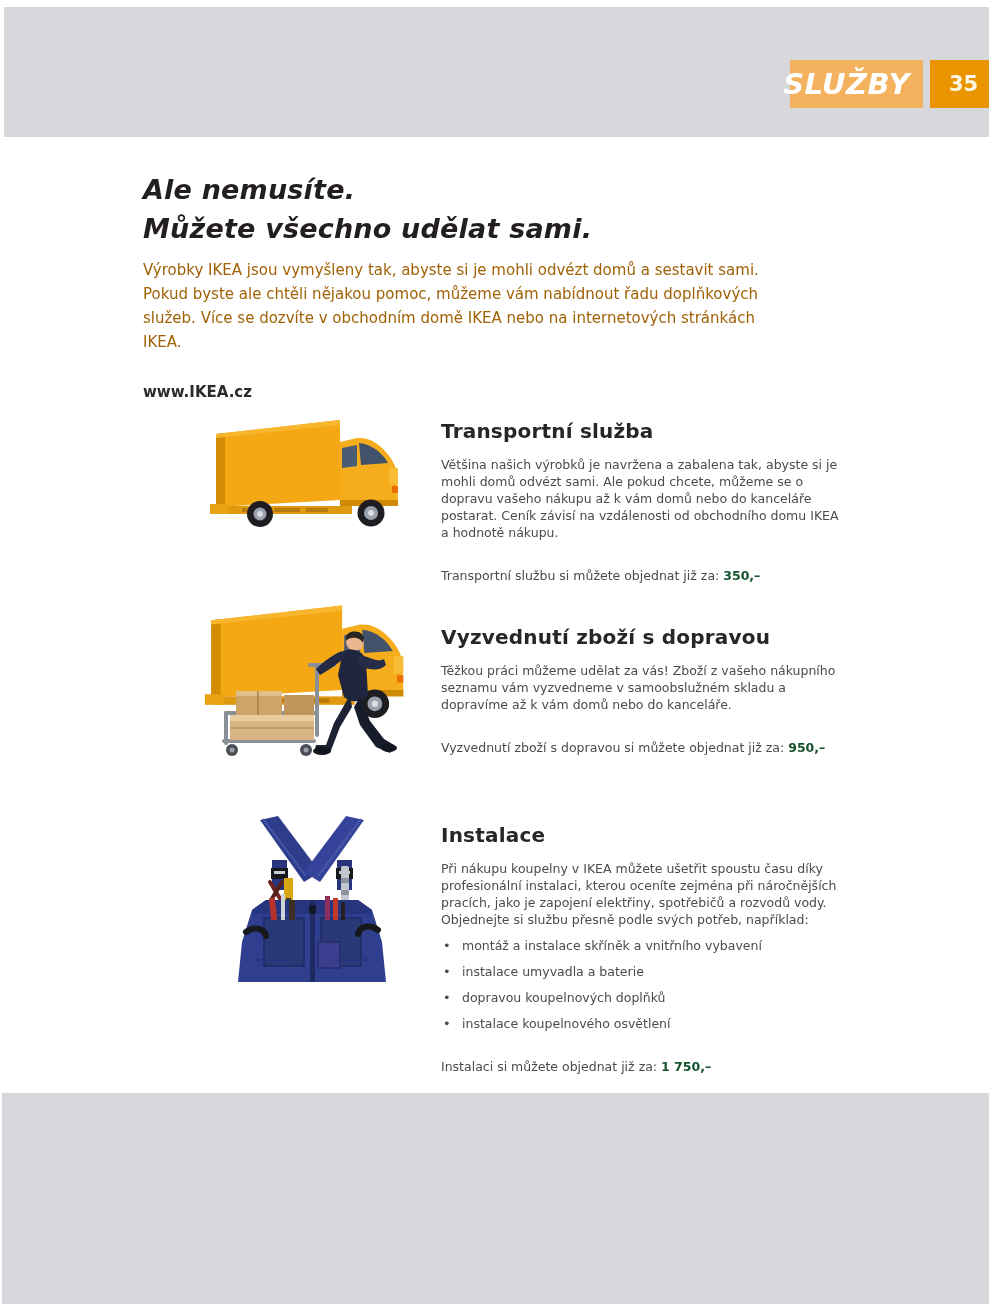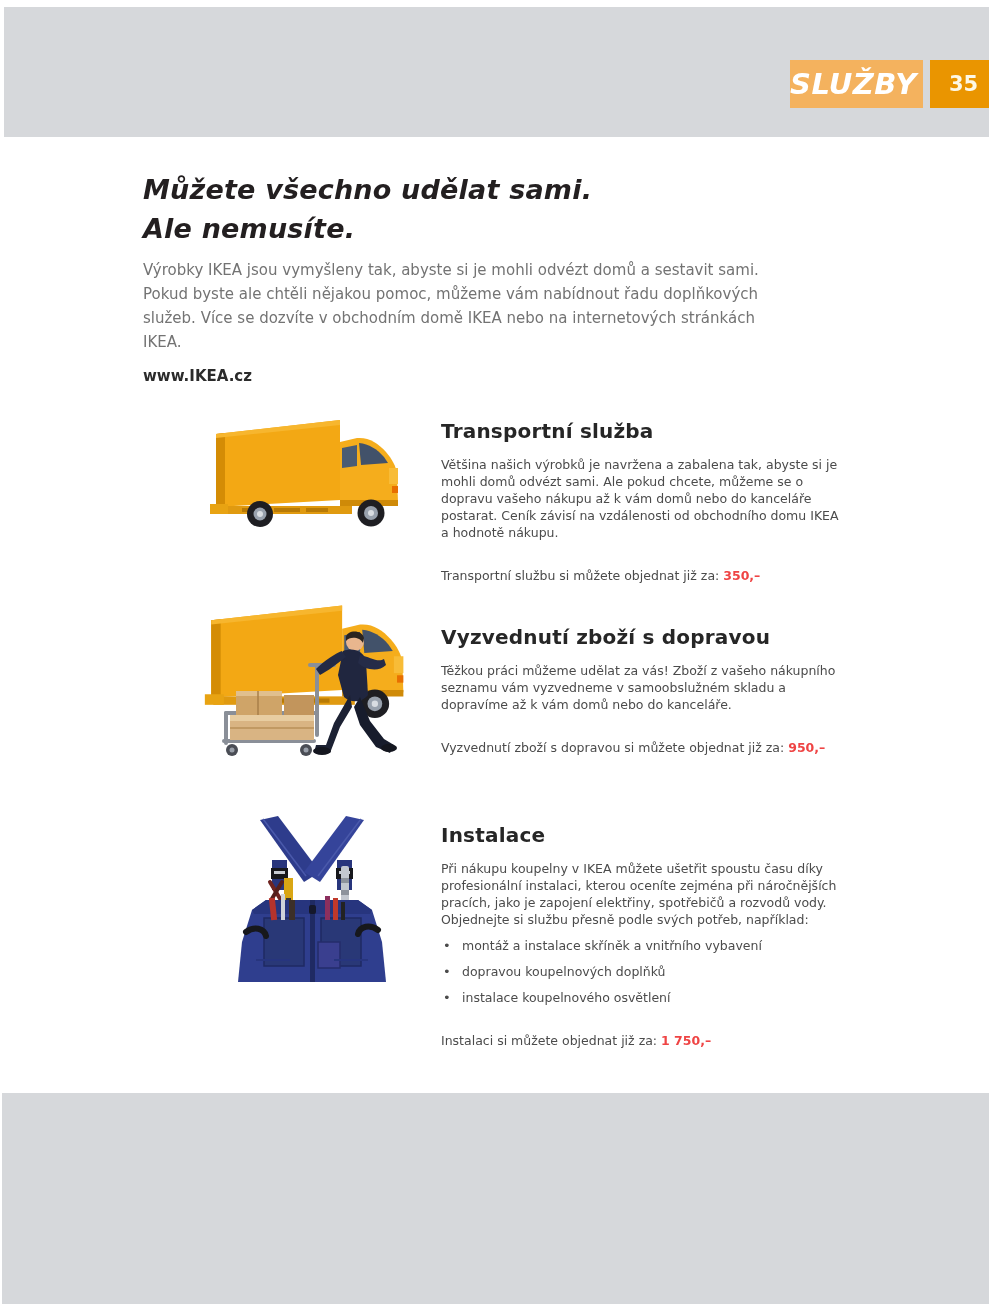--- a/index.html
+++ b/index.html
@@ -33,21 +33,21 @@
   }
   .tab-sluzby {
     position: absolute;
     left: 790px;
     top: 60px;
     width: 133px;
     height: 48px;
     background: var(--tab-orange-light, #f4b25e);
     display: flex;
     align-items: center;
-    justify-content: flex-start;
+    justify-content: flex-end;
     padding-right: 13px;
     box-sizing: border-box;
     color: #ffffff;
     font-size: 29px;
     font-weight: bold;
     font-style: italic;
     letter-spacing: 0.5px;
   }
   .page-num {
     position: absolute;
@@ -75,25 +75,25 @@
     line-height: 39px;
     font-weight: bold;
     font-style: italic;
     color: var(--heading-text, #231f20);
     letter-spacing: 0.2px;
   }
   .intro .lead {
     margin: 10px 0 0 0;
     font-size: 15px;
     line-height: 24px;
-    color: #737373;
+    color: #a16207;
     width: 632px;
   }
   .site {
-    margin-top: 13px;
+    margin-top: 29px;
     font-size: 15px;
     font-weight: bold;
     color: #2b2b2b;
     display: inline-block;
   }
   .sec-img {
     position: absolute;
   }
   .sec-img svg { display: block; }
   .sec-text {
@@ -112,21 +112,21 @@
   .sec-text p.body {
     margin: 0;
     font-size: 12.5px;
     line-height: 17px;
   }
   .sec-text p.price {
     margin: 26px 0 0 0;
     font-size: 12.5px;
     line-height: 17px;
   }
-  .sec-text p.price strong { color: #ef4444; }
+  .sec-text p.price strong { color: #14532d; }
   ul.bullets {
     list-style: none;
     margin: 9px 0 0 0;
     padding: 0;
     font-size: 12.5px;
     line-height: 17px;
   }
   ul.bullets li {
     position: relative;
     padding-left: 21px;
@@ -176,22 +176,22 @@
   <div class="band-top"></div>
   <div class="tab-sluzby">
     <span>SLUŽBY</span>
   </div>
   <div class="page-num">
     <span>35</span>
   </div>
 
   <div class="intro">
     <h1>
+      <span style="display:block">Ale nemusíte.</span>
       <span style="display:block">Můžete všechno udělat sami.</span>
-      <span style="display:block">Ale nemusíte.</span>
     </h1>
     <p class="lead">Výrobky IKEA jsou vymyšleny tak, abyste si je mohli odvézt domů a sestavit sami. Pokud byste ale chtěli nějakou pomoc, můžeme vám nabídnout řadu doplňkových služeb. Více se dozvíte v obchodním domě IKEA nebo na internetových stránkách IKEA.</p>
     <div class="site">www.IKEA.cz</div>
   </div>
 
   <div class="sec-img" style="left:202px; top:410px;">
     <svg width="200" height="125" viewBox="0 0 200 125">
       <use href="#truck"></use>
     </svg>
   </div>
@@ -289,20 +289,21 @@
 
       <line x1="24" y1="150" x2="58" y2="150" stroke="#27357e" stroke-width="2"></line>
       <line x1="102" y1="150" x2="136" y2="150" stroke="#27357e" stroke-width="2"></line>
     </svg>
   </div>
   <div class="sec-text" style="top:823px;">
     <h2>Instalace</h2>
     <p class="body">Při nákupu koupelny v IKEA můžete ušetřit spoustu času díky profesionální instalaci, kterou oceníte zejména při náročnějších pracích, jako je zapojení elektřiny, spotřebičů a rozvodů vody. Objednejte si službu přesně podle svých potřeb, například:</p>
     <ul class="bullets">
       <li>montáž a instalace skříněk a vnitřního vybavení</li>
+      <li>instalace umyvadla a baterie</li>
       <li>dopravou koupelnových doplňků</li>
       <li>instalace koupelnového osvětlení</li>
     </ul>
     <p class="price"><span>Instalaci si můžete objednat již za:</span> <strong>1 750,–</strong></p>
   </div>
 
   <div class="band-bottom"></div>
 
 </div>
 

